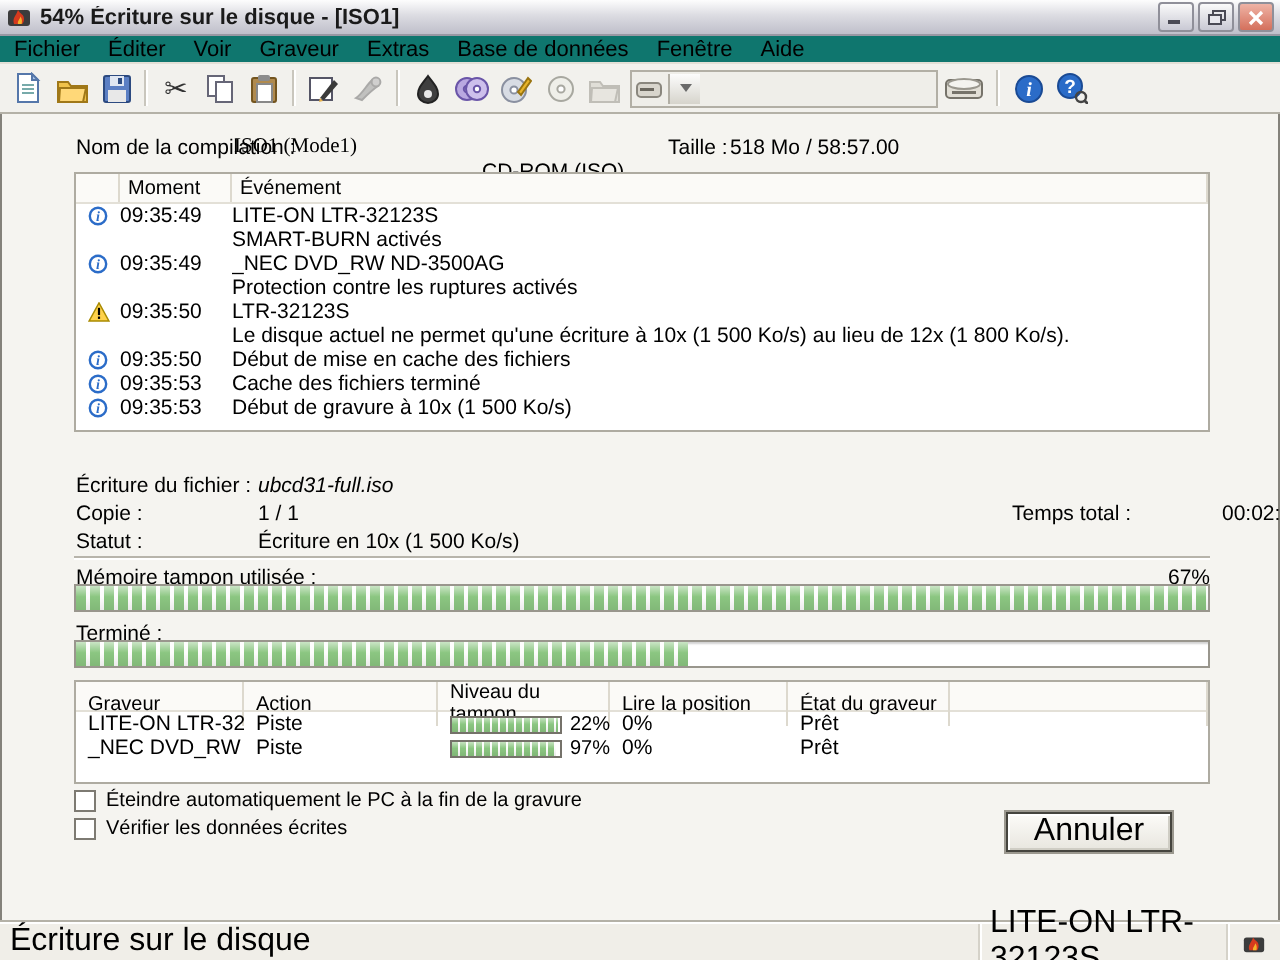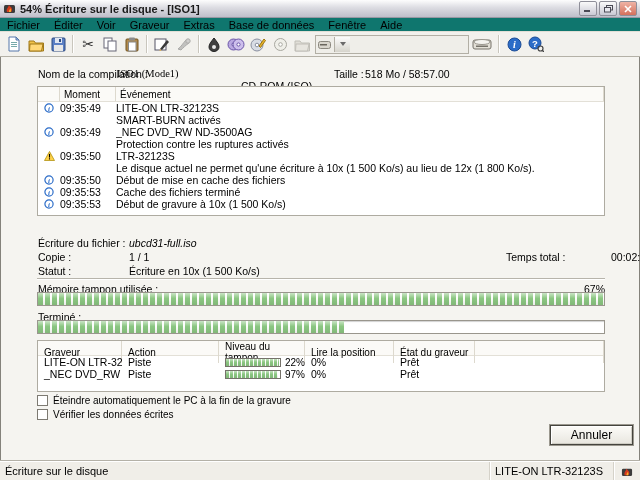--- a/index.html
+++ b/index.html
@@ -75,28 +75,28 @@
     background:linear-gradient(rgba(255,255,255,.5),rgba(255,255,255,0) 45%,rgba(0,0,0,.08)),
       repeating-linear-gradient(90deg,#8bc681 0 3px,#fdfdfc 3px 4px);}
   .minipct{margin-left:4px;font-size:10px;}
 
   
   .cbrow{position:absolute;left:36px;display:flex;align-items:center;}
   .cb{width:11px;height:11px;background:#fff;border:1px solid #7d7a72;box-sizing:border-box;margin-right:5px;flex:none;}
   .cbl{font-size:10px;text-align:center;}
 
   
-  .btn{position:absolute;left:549px;top:406px;width:81px;height:18px;
+  .btn{position:absolute;left:502px;top:406px;width:81px;height:18px;
     background:linear-gradient(#fcfbf8,#e8e6df);border:1px solid #45443e;
     box-shadow:0 0 0 1px #9b988f,inset 1px 1px 0 #fff,inset -1px -1px 0 #cfcdc4;
-    font-size:12px;display:flex;align-items:center;justify-content:center;margin-top:19px;}
+    font-size:16px;display:flex;align-items:center;justify-content:center;}
 
   
   .statusbar{position:absolute;bottom:0;left:0;right:0;height:18px;background:#f0eee8;
-    border-top:1px solid #fff;box-shadow:0 -1px 0 #b4b1a7;display:flex;align-items:center;font-size:11px;}
+    border-top:1px solid #fff;box-shadow:0 -1px 0 #b4b1a7;display:flex;align-items:center;font-size:16px;}
   .sb-cell{height:100%;display:flex;align-items:center;padding:0 5px;border-right:1px solid #d5d2c9;box-shadow:1px 0 0 #fff;box-sizing:border-box;}
   .sb-left{flex:1;}
   .sb-dev{width:124px;}
   .sb-icon{width:26px;justify-content:center;border-right:none;}
 </style>
 </head>
 <body>
 
 <div class="window">
 

